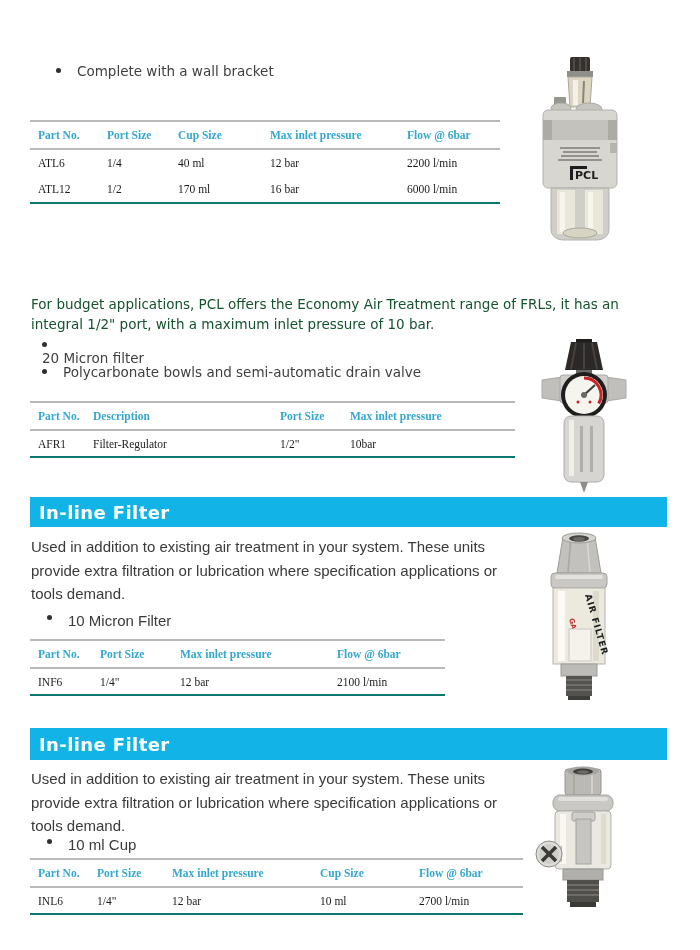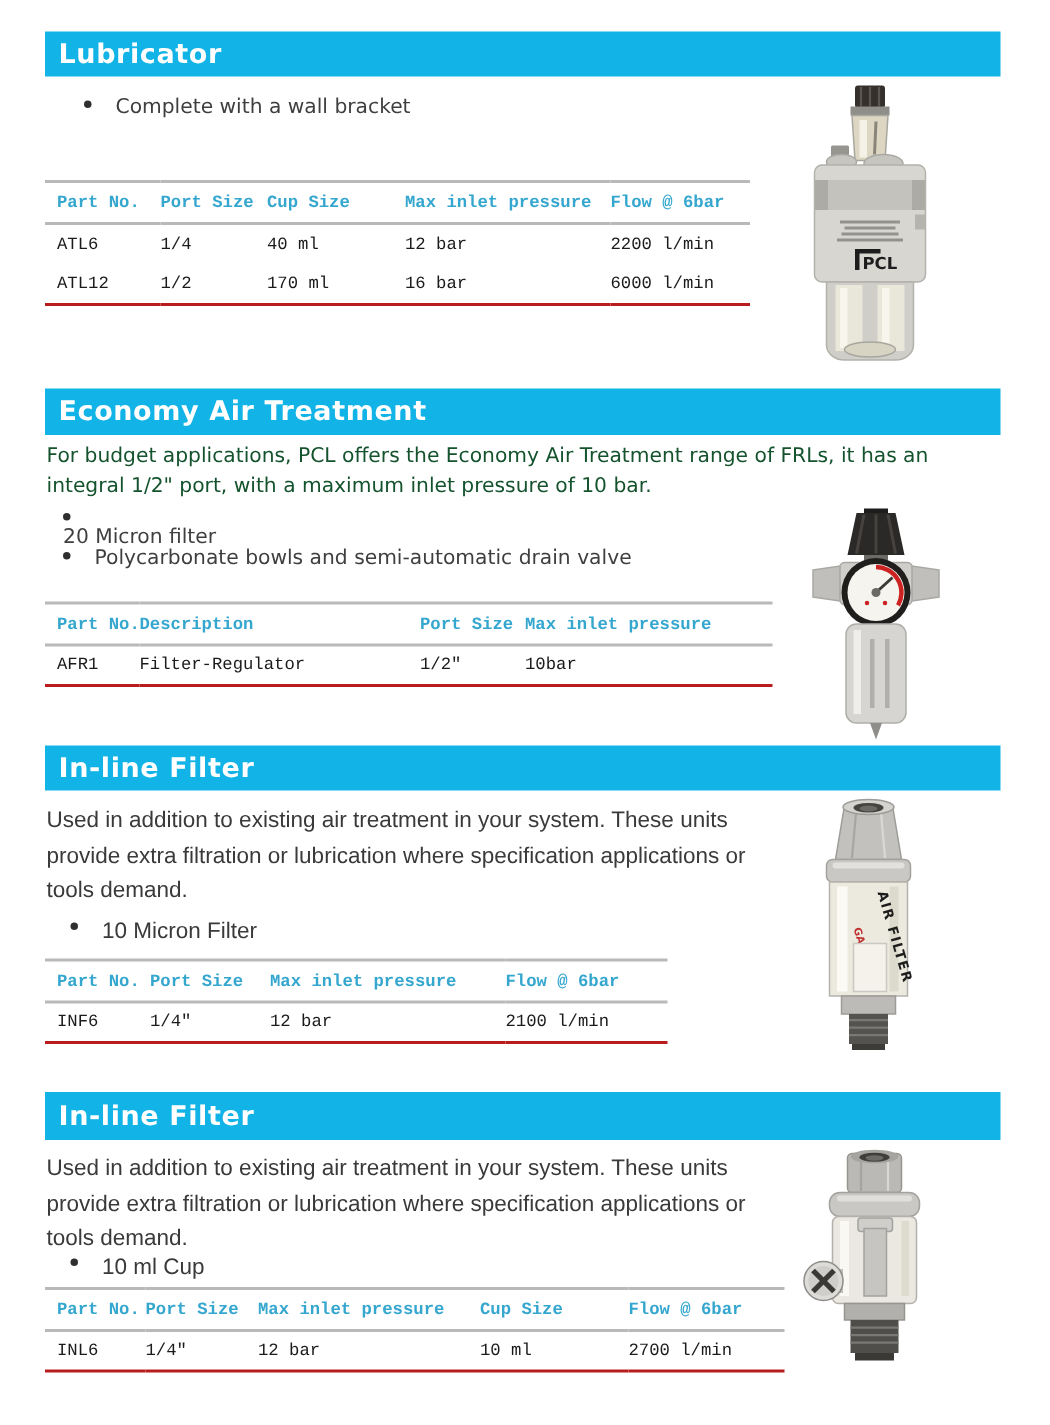--- a/index.html
+++ b/index.html
@@ -20,41 +20,38 @@
     position:absolute; left:31px; color:#14532d;
   }
   .para-v { font-size:13.5px; line-height:20px; width:600px; font-family:"DejaVu Sans", sans-serif; }
   .para-c { font-size:15px; line-height:23.5px; width:495px; font-family:"Liberation Sans", sans-serif; color:#3a3a3a; }
   .bullet { position:absolute; display:flex; align-items:baseline; color:#3f3f3f; }
   .bullet-v { font-size:13.5px; font-family:"DejaVu Sans", sans-serif; }
   .bullet-c { font-size:15px; font-family:"Liberation Sans", sans-serif; color:#3a3a3a;align-items:center; }
   .dot { width:5px; height:5px; border-radius:50%; background:#2f2f2f; margin-right:16px; position:relative; top:-3px; flex:0 0 auto; }
   table.spec {
     position:absolute; border-collapse:collapse; table-layout:fixed;
-    border-top:2px solid #b9b9b9; border-bottom:2px solid #b91c1c;
-    font-family:Liberation Mono, monospace;
+    border-top:2px solid #b9b9b9; border-bottom:2px solid #0f766e;
+    font-family:Liberation Serif, serif;
   }
   table.spec th {
     color:#35a7cf; font-size:11.5px; font-weight:bold; text-align:left;
     height:28px; vertical-align:middle; border-bottom:2px solid #b9b9b9; white-space:nowrap;
   }
   table.spec td {
     color:#1b1b1b; font-size:11.5px; height:27px; vertical-align:middle; white-space:nowrap;
   }
   table.spec th:first-child, table.spec td:first-child { padding-left:8px; }
   .product { position:absolute; }
 </style>
 </head>
 <body>
 
 <div class="page">
 
-  <div class="bar" style="top:21px;">
-    <span class="bar-title">Lubricator</span>
-  </div>
 
   <div class="bullet bullet-v" style="left:56px; top:63px;">
     <span class="dot"></span>
     <span>Complete with a wall bracket</span>
   </div>
 
   <table class="spec" style="left:30px; top:120px; width:470px;">
     <colgroup>
         <col style="width:77px">
         <col style="width:71px">
@@ -113,23 +110,20 @@
     <path d="M48,111 h17 v3 h-14 v11 h-3 z" fill="#1d1d1d"></path>
     <text x="53" y="124" font-family="DejaVu Sans, sans-serif" font-size="11" font-weight="bold" fill="#1d1d1d">PCL</text>
     <path d="M29,133 h58 v42 a12,10 0 0 1 -12,10 h-34 a12,10 0 0 1 -12,-10 z" fill="#cfcec8" stroke="#b2b1ab"></path>
     <rect x="35" y="135" width="18" height="44" fill="#e9e6da"></rect>
     <rect x="63" y="135" width="18" height="44" fill="#e9e6da"></rect>
     <rect x="38" y="137" width="5" height="40" fill="#f8f6ec"></rect>
     <rect x="66" y="137" width="5" height="40" fill="#f8f6ec"></rect>
     <ellipse cx="58" cy="178" rx="17" ry="5" fill="#d8d4c4" stroke="#a8a79f"></ellipse>
   </svg>
 
-  <div class="bar" style="top:259px; height:31px;">
-    <span class="bar-title">Economy Air Treatment</span>
-  </div>
 
   <div class="para para-v" style="top:294px;">For budget applications, PCL offers the Economy Air Treatment range of FRLs, it has an integral 1/2" port, with a maximum inlet pressure of 10 bar.</div>
 
   <div class="bullet bullet-v" style="left:42px; top:345px;flex-direction:column;">
     <span class="dot"></span>
     <span>20 Micron filter</span>
   </div>
   <div class="bullet bullet-v" style="left:42px; top:364px;">
     <span class="dot"></span>
     <span>Polycarbonate bowls and semi-automatic drain valve</span>

